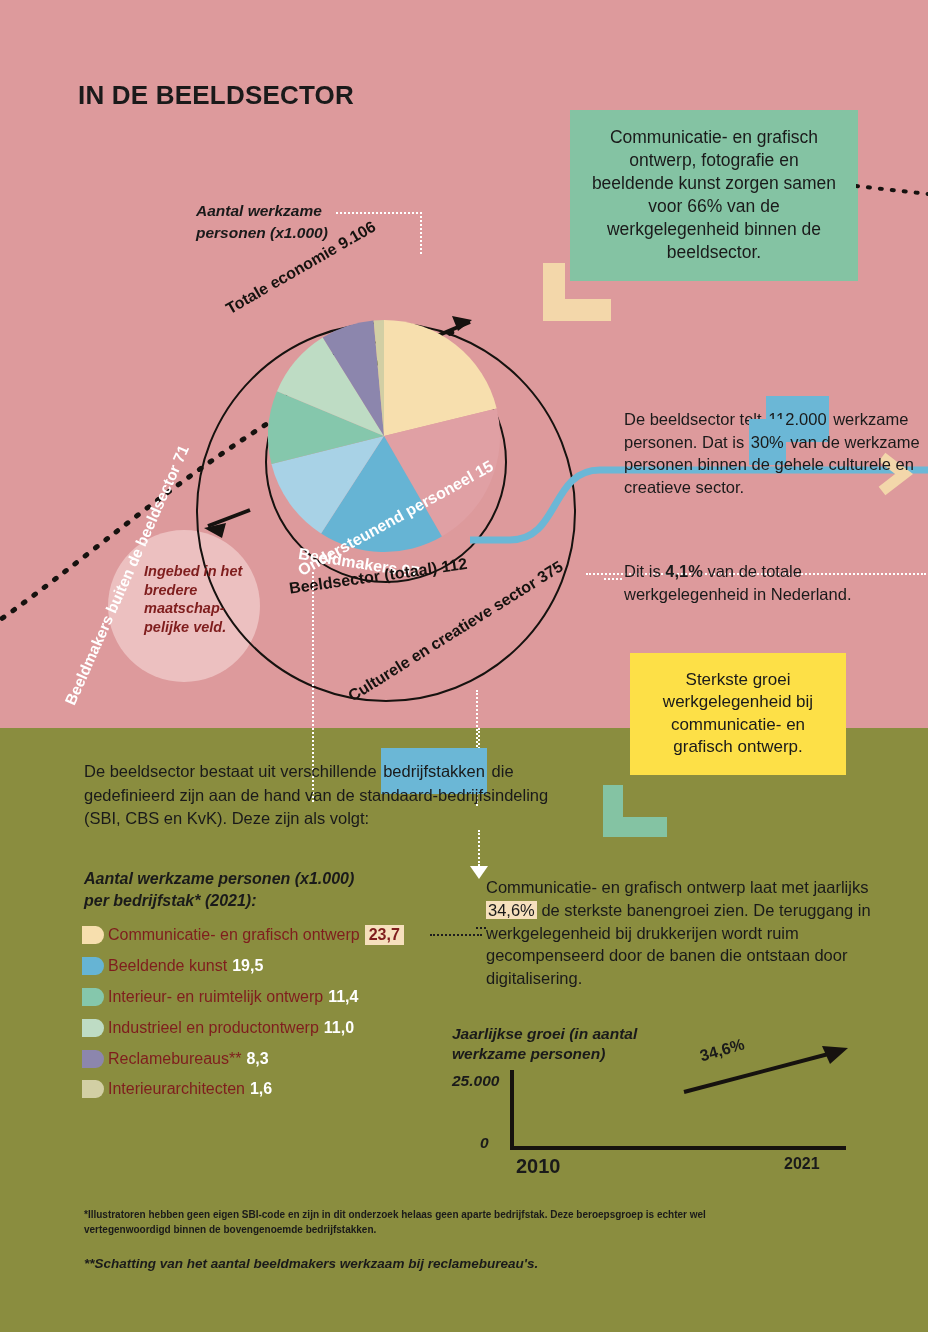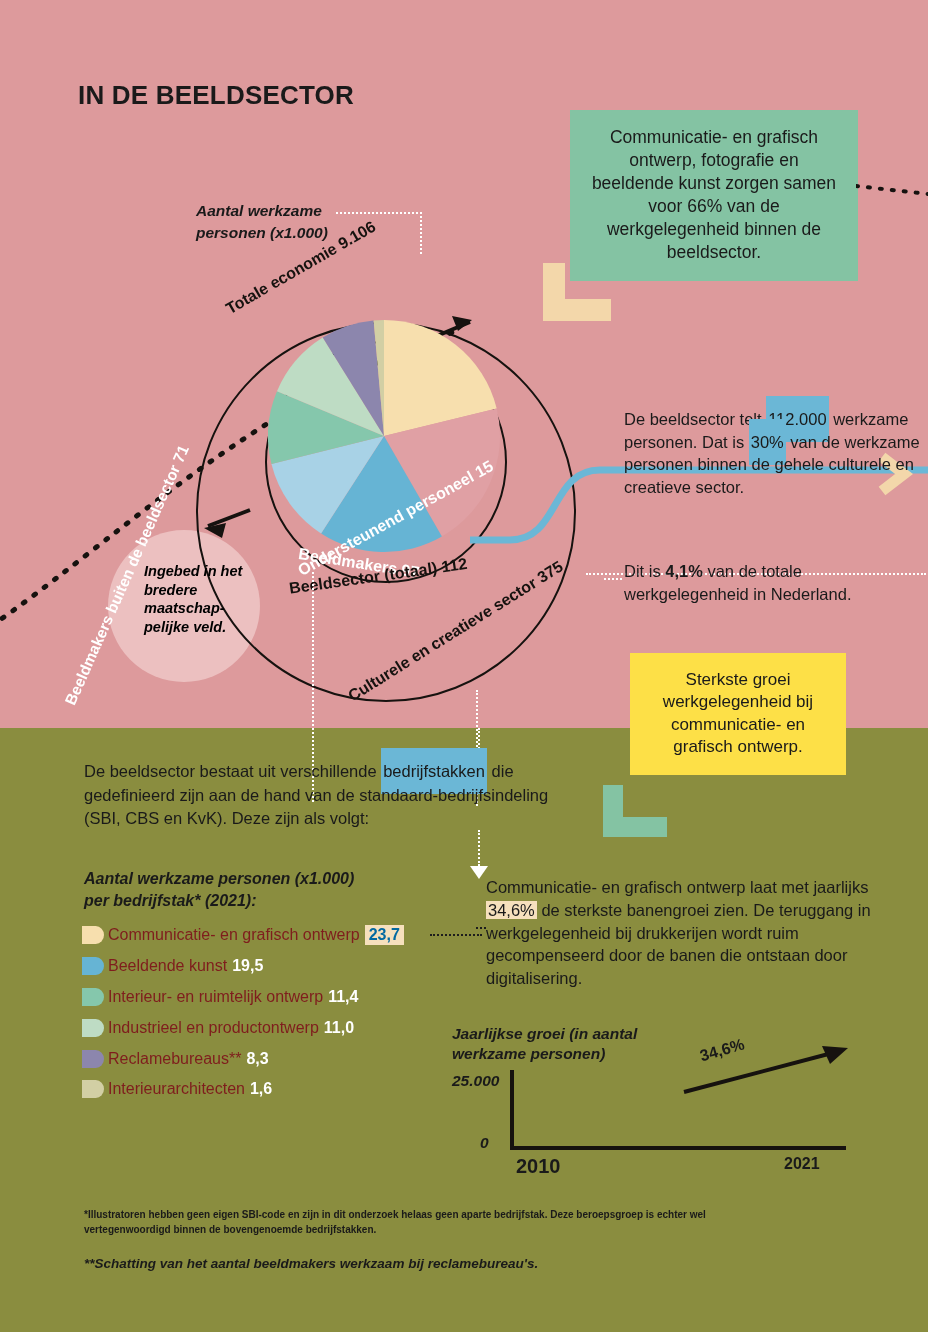--- a/index.html
+++ b/index.html
@@ -38,21 +38,21 @@
   #circle-inner{
     left:265px;top:341px;width:242px;height:242px;border-radius:50%;
     border:2.5px solid #16120f;box-sizing:border-box;
   }
   #blob-ingebed{
     left:108px;top:530px;width:152px;height:152px;border-radius:50%;
     background:#ecc0c0;
   }
   #ingebed-text{
     left:144px;top:562px;width:120px;font-size:14.5px;font-style:italic;
-    font-weight:600;color:#000000;line-height:1.28;
+    font-weight:600;color:#7f1d1d;line-height:1.28;
   }
 
   
   #pie{left:268px;top:320px;width:232px;height:232px;}
 
   
   .rotlabel{white-space:nowrap;font-weight:600;}
   #lbl-totale{
     left:232px;top:300px;font-size:16px;transform:rotate(-30deg);
     transform-origin:left bottom;color:#16120f;
@@ -149,21 +149,21 @@
   #legend{left:82px;top:920px;width:400px;}
   .legend-row{
     display:flex;align-items:center;height:30.8px;
   }
   .wedge{
     width:22px;height:18px;margin-right:4px;flex:none;
     border-radius:0 60% 60% 0 / 0 80% 80% 0;
   }
   .legend-label{font-size:16px;color:#7f1d1d;}
   .legend-val{font-size:16px;font-weight:bold;color:#ffffff;margin-left:5px;}
-  .legend-val.boxed{background:#f6e0bd;color:#0369a1;padding:1px 4px;}
+  .legend-val.boxed{background:#f6e0bd;color:#7f1d1d;padding:1px 4px;}
 
   #legend-leader{left:430px;top:934px;width:52px;border-top:2px dotted #1d1d1d;}
 
   #right-para{
     left:486px;top:876px;width:390px;font-size:16.5px;line-height:1.38;
   }
   #right-para-leader{left:476px;top:927px;width:10px;border-top:2px dotted #1d1d1d;}
 
   
   #chart{left:450px;top:1022px;width:400px;height:160px;}

